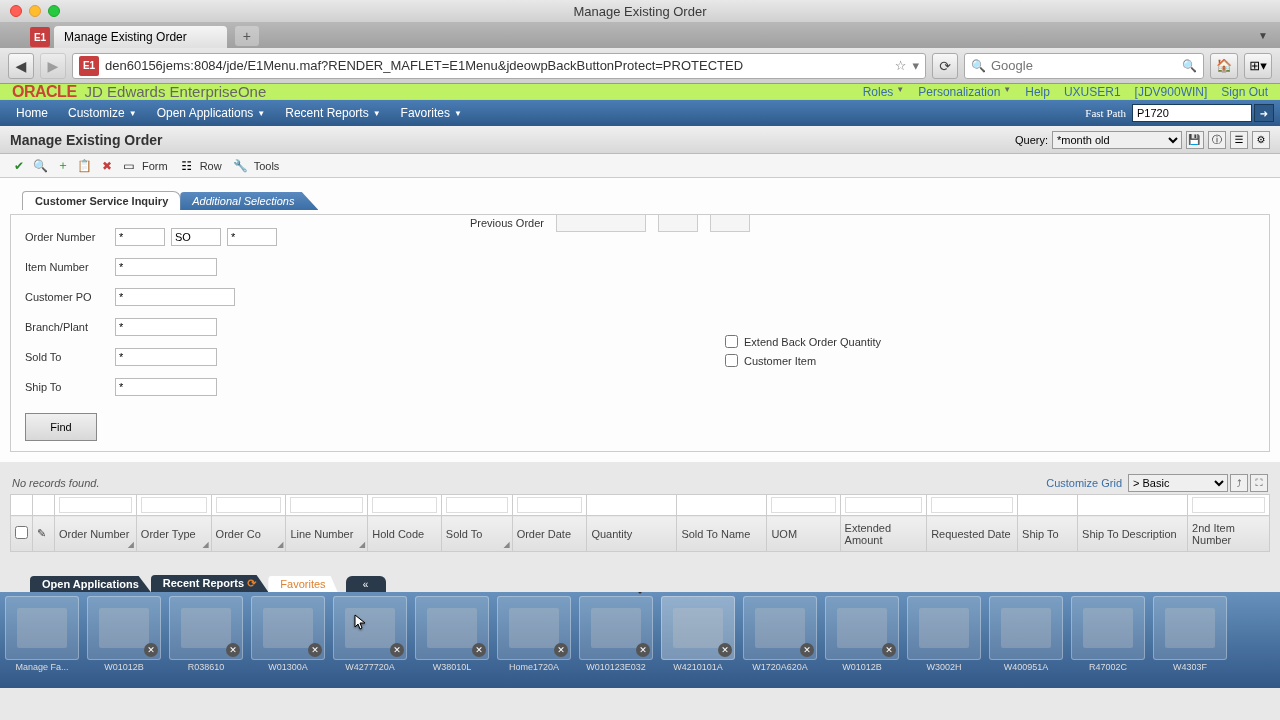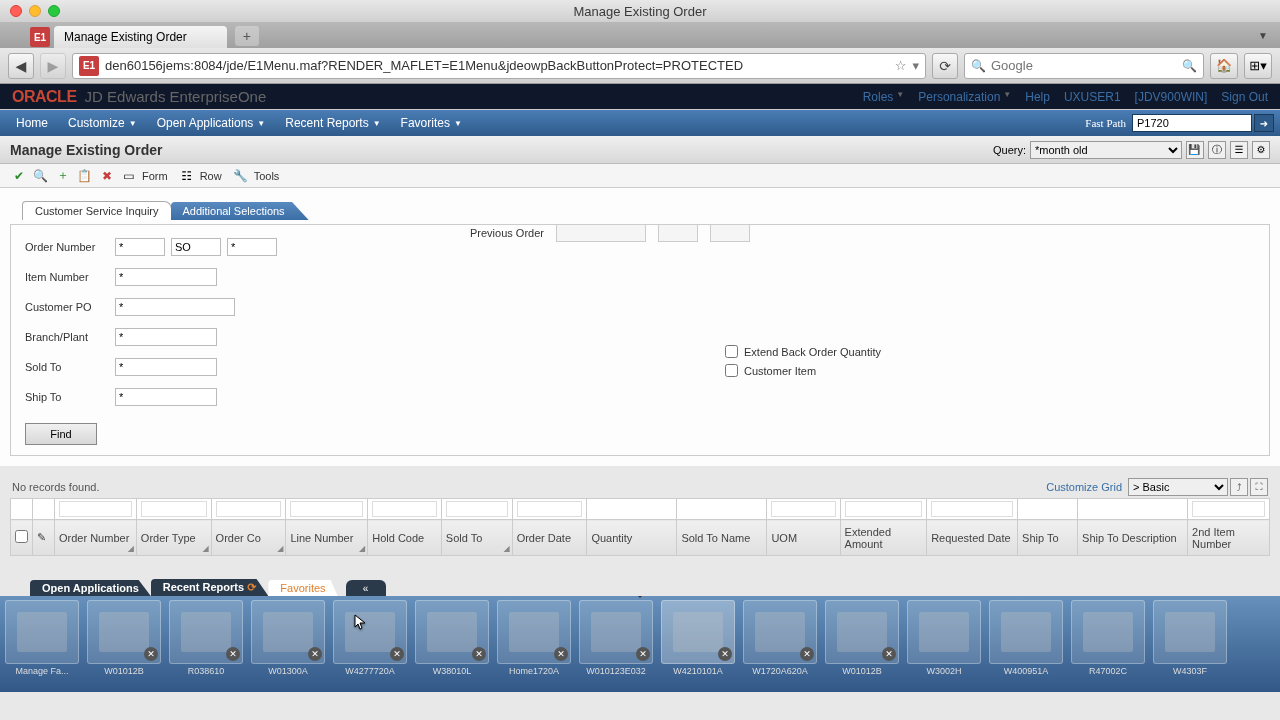--- a/index.html
+++ b/index.html
@@ -28,78 +28,78 @@
 .url-icon { width: 20px; height: 20px; background: #c73e3e; display:flex; align-items:center; justify-content:center; color:#fff; font-size:10px; font-weight:bold; border-radius:2px;}
 .url-input-wrap { flex: 1; display: flex; align-items: center; background: #fff; border: 1px solid #aaa; border-radius: 3px; height: 26px; padding: 0 6px; gap: 6px; }
 .url-text { flex: 1; font-size: 13px; color: #333; border: none; outline: none; }
 .url-action { font-size: 13px; color: #777; }
 .search-box-wrap { width: 240px; display: flex; align-items: center; background: #fff; border: 1px solid #aaa; border-radius: 3px; height: 26px; padding: 0 6px; gap: 4px; }
 .search-engine-icon { width: 16px; height: 16px; display: flex; align-items: center; justify-content: center; font-size: 12px; }
 .search-input { flex: 1; border: none; outline: none; font-size: 13px; color: #999; }
 .toolbar-icon { width: 28px; height: 26px; background: linear-gradient(#f8f8f8,#d8d8d8); border: 1px solid #aaa; border-radius: 3px; display: flex; align-items: center; justify-content: center; font-size: 13px; }
 
 
-.oracle-header { height: 26px; background: #0f172a; display: flex; align-items: center; padding: 0 12px; border-bottom: 1px solid #ccc; }
+.oracle-header { height: 16px; background: #bef264; display: flex; align-items: center; padding: 0 12px; border-bottom: 1px solid #ccc; }
 .oracle-logo { color: #c74634; font-weight: bold; font-size: 16px; letter-spacing: -0.5px; }
 .product-name { color: #666; font-size: 15px; margin-left: 8px; }
 .header-links { margin-left: auto; display: flex; gap: 14px; font-size: 12px; align-items: center; }
 .header-link { color: #3a6ea5; cursor: pointer; display: flex; align-items: flex-start; gap: 3px; }
 .dd-arrow { font-size: 8px; color: #666; }
 
 
 .main-menu { height: 26px; background: linear-gradient(#4a7db5, #2e5a8a); display: flex; align-items: center; padding: 0 6px; color: #fff; font-size: 12px; }
 .menu-item { padding: 17px 10px; display: flex; align-items: center; gap: 4px; height: 100%; cursor: pointer; }
 .menu-arrow { font-size: 8px; }
 .menu-spacer { flex: 1; }
 .fastpath-label { font-size: 11px; margin-right: 6px; font-family: Liberation Serif, serif; }
 .fastpath-input { width: 120px; height: 18px; border: 1px solid #1a3a5a; font-size: 11px; padding: 0 4px; }
 .fastpath-go { width: 20px; height: 18px; background: #2e5a8a; border: 1px solid #1a3a5a; color: #fff; font-size: 10px; display:flex; align-items:center; justify-content:center; margin-left: 2px; }
 
 
 .form-titlebar { height: 28px; background: linear-gradient(#f0f0f0, #d8d8d8); display: flex; align-items: center; padding: 0 10px; border-bottom: 1px solid #bbb; }
 .form-title { font-weight: bold; color: #333; font-size: 14px; }
 .query-area { margin-left: auto; display: flex; align-items: center; gap: 4px; font-size: 11px; }
-.query-select { width: 152px; height: 18px; font-size: 11px; border: 1px solid #999; }
+.query-select { width: 130px; height: 18px; font-size: 11px; border: 1px solid #999; }
 .query-icon { width: 18px; height: 18px; border: 1px solid #999; background: #f0f0f0; display:flex; align-items:center; justify-content:center; font-size:10px; }
 
 
 .form-toolbar { height: 24px; display: flex; align-items: center; padding: 0 10px; gap: 4px; background: #f5f5f5; border-bottom: 1px solid #ccc; }
 .tool-icon { width: 18px; height: 18px; display: flex; align-items: center; justify-content: center; font-size: 12px; cursor: pointer; }
 .tool-green { color: #2a8a2a; }
 .tool-red { color: #c73e3e; }
 .tool-label { font-size: 11px; color: #333; margin-right: 6px; cursor:pointer; }
 
 
 .form-body { padding: 10px; background: #fdfdfd; }
 .form-tabs { display: flex; align-items: flex-end; height: 22px; margin-bottom: 4px; margin-left: 12px; }
 .form-tab { padding: 3px 12px; font-size: 11px; border-radius: 4px 8px 0 0; }
-.form-tab.active { background: #fff; border: 1px solid #aaa; border-bottom: none; font-weight: normal; color:#333; }
-.form-tab.inactive { background: linear-gradient(#5a8abf, #3a6ea5); color: #fff; margin-left: -1px; clip-path: polygon(0 0, 88% 0, 100% 100%, 0 100%); padding-right: 24px;}
+.form-tab.active { background: #fff; border: 1px solid #aaa; border-bottom: none; font-weight: bold; color:#333; }
+.form-tab.inactive { background: linear-gradient(#5a8abf, #3a6ea5); color: #fff; margin-left: -1px; clip-path: polygon(0 0, 88% 0, 100% 100%, 0 100%); padding-right: 24px; font-style: italic;}
 
 .form-panel { border: 1px solid #ccc; padding: 10px 14px; background: #fdfdfd; }
 .form-rows { display: flex; gap: 80px; }
 .form-col { display: flex; flex-direction: column; gap: 6px; }
 .form-row { display: flex; align-items: center; height: 24px; }
 .form-label { width: 90px; font-size: 11px; color: #333; }
 .form-input { width: 102px; height: 18px; border: 1px solid #bbb; font-size: 11px; padding: 0 3px; }
 .form-input.small { width: 50px; }
 
 .prev-order { position: absolute; left: 460px; font-size: 11px; color: #333; display: flex; align-items: center; gap: 12px; }
 .prev-order-input { width: 90px; height: 18px; border: 1px solid #ccc; background: #f5f5f5; }
 .prev-order-input.sm { width: 40px; }
 
 .checkbox-row { display: flex; align-items: center; gap: 6px; font-size: 11px; color: #333; padding-left: 8px; }
 .checkbox-col { display: flex; flex-direction: column; gap: 6px; margin-top: 110px; margin-left: 360px; }
 
-.find-btn { width: 72px; height: 22px; background: linear-gradient(#f0f0f0,#d8d8d8); border: 1px solid #888; font-size: 11px; margin-top: 8px; cursor:pointer; }
+.find-btn { width: 72px; height: 28px; background: linear-gradient(#f0f0f0,#d8d8d8); border: 1px solid #888; font-size: 11px; margin-top: 8px; cursor:pointer; }
 
 
 .grid-area { margin: 10px; }
 .grid-top { display: flex; align-items: center; font-size: 11px; color: #555; height: 22px; padding: 0 2px; }
-.grid-msg { flex: 1; }
+.grid-msg { flex: 1; font-style: italic; }
 .customize-link { color: #3a6ea5; cursor: pointer; margin-right: 6px; }
 .grid-select { width: 100px; height: 18px; font-size: 11px; border: 1px solid #999; }
 .grid-icon { width: 18px; height: 18px; border: 1px solid #999; background: #f0f0f0; margin-left: 2px; display:flex; align-items:center; justify-content:center; font-size:10px; }
 
 .grid-table { width: 100%; border-collapse: collapse; font-size: 11px; }
 .grid-table th, .grid-table td { border: 1px solid #ccc; padding: 2px 4px; text-align: left; vertical-align: middle; }
 .grid-filter-row td { height: 20px; background: #fff; }
 .grid-filter-row input { width: 100%; border: 1px solid #ddd; height: 16px; font-size: 10px; }
 .grid-header-row th { background: linear-gradient(#f0f0f0,#e0e0e0); height: 36px; color: #444; font-weight: normal; position: relative; }
 .sort-icon { position: absolute; right: 2px; bottom: 2px; font-size: 8px; color: #888; }

